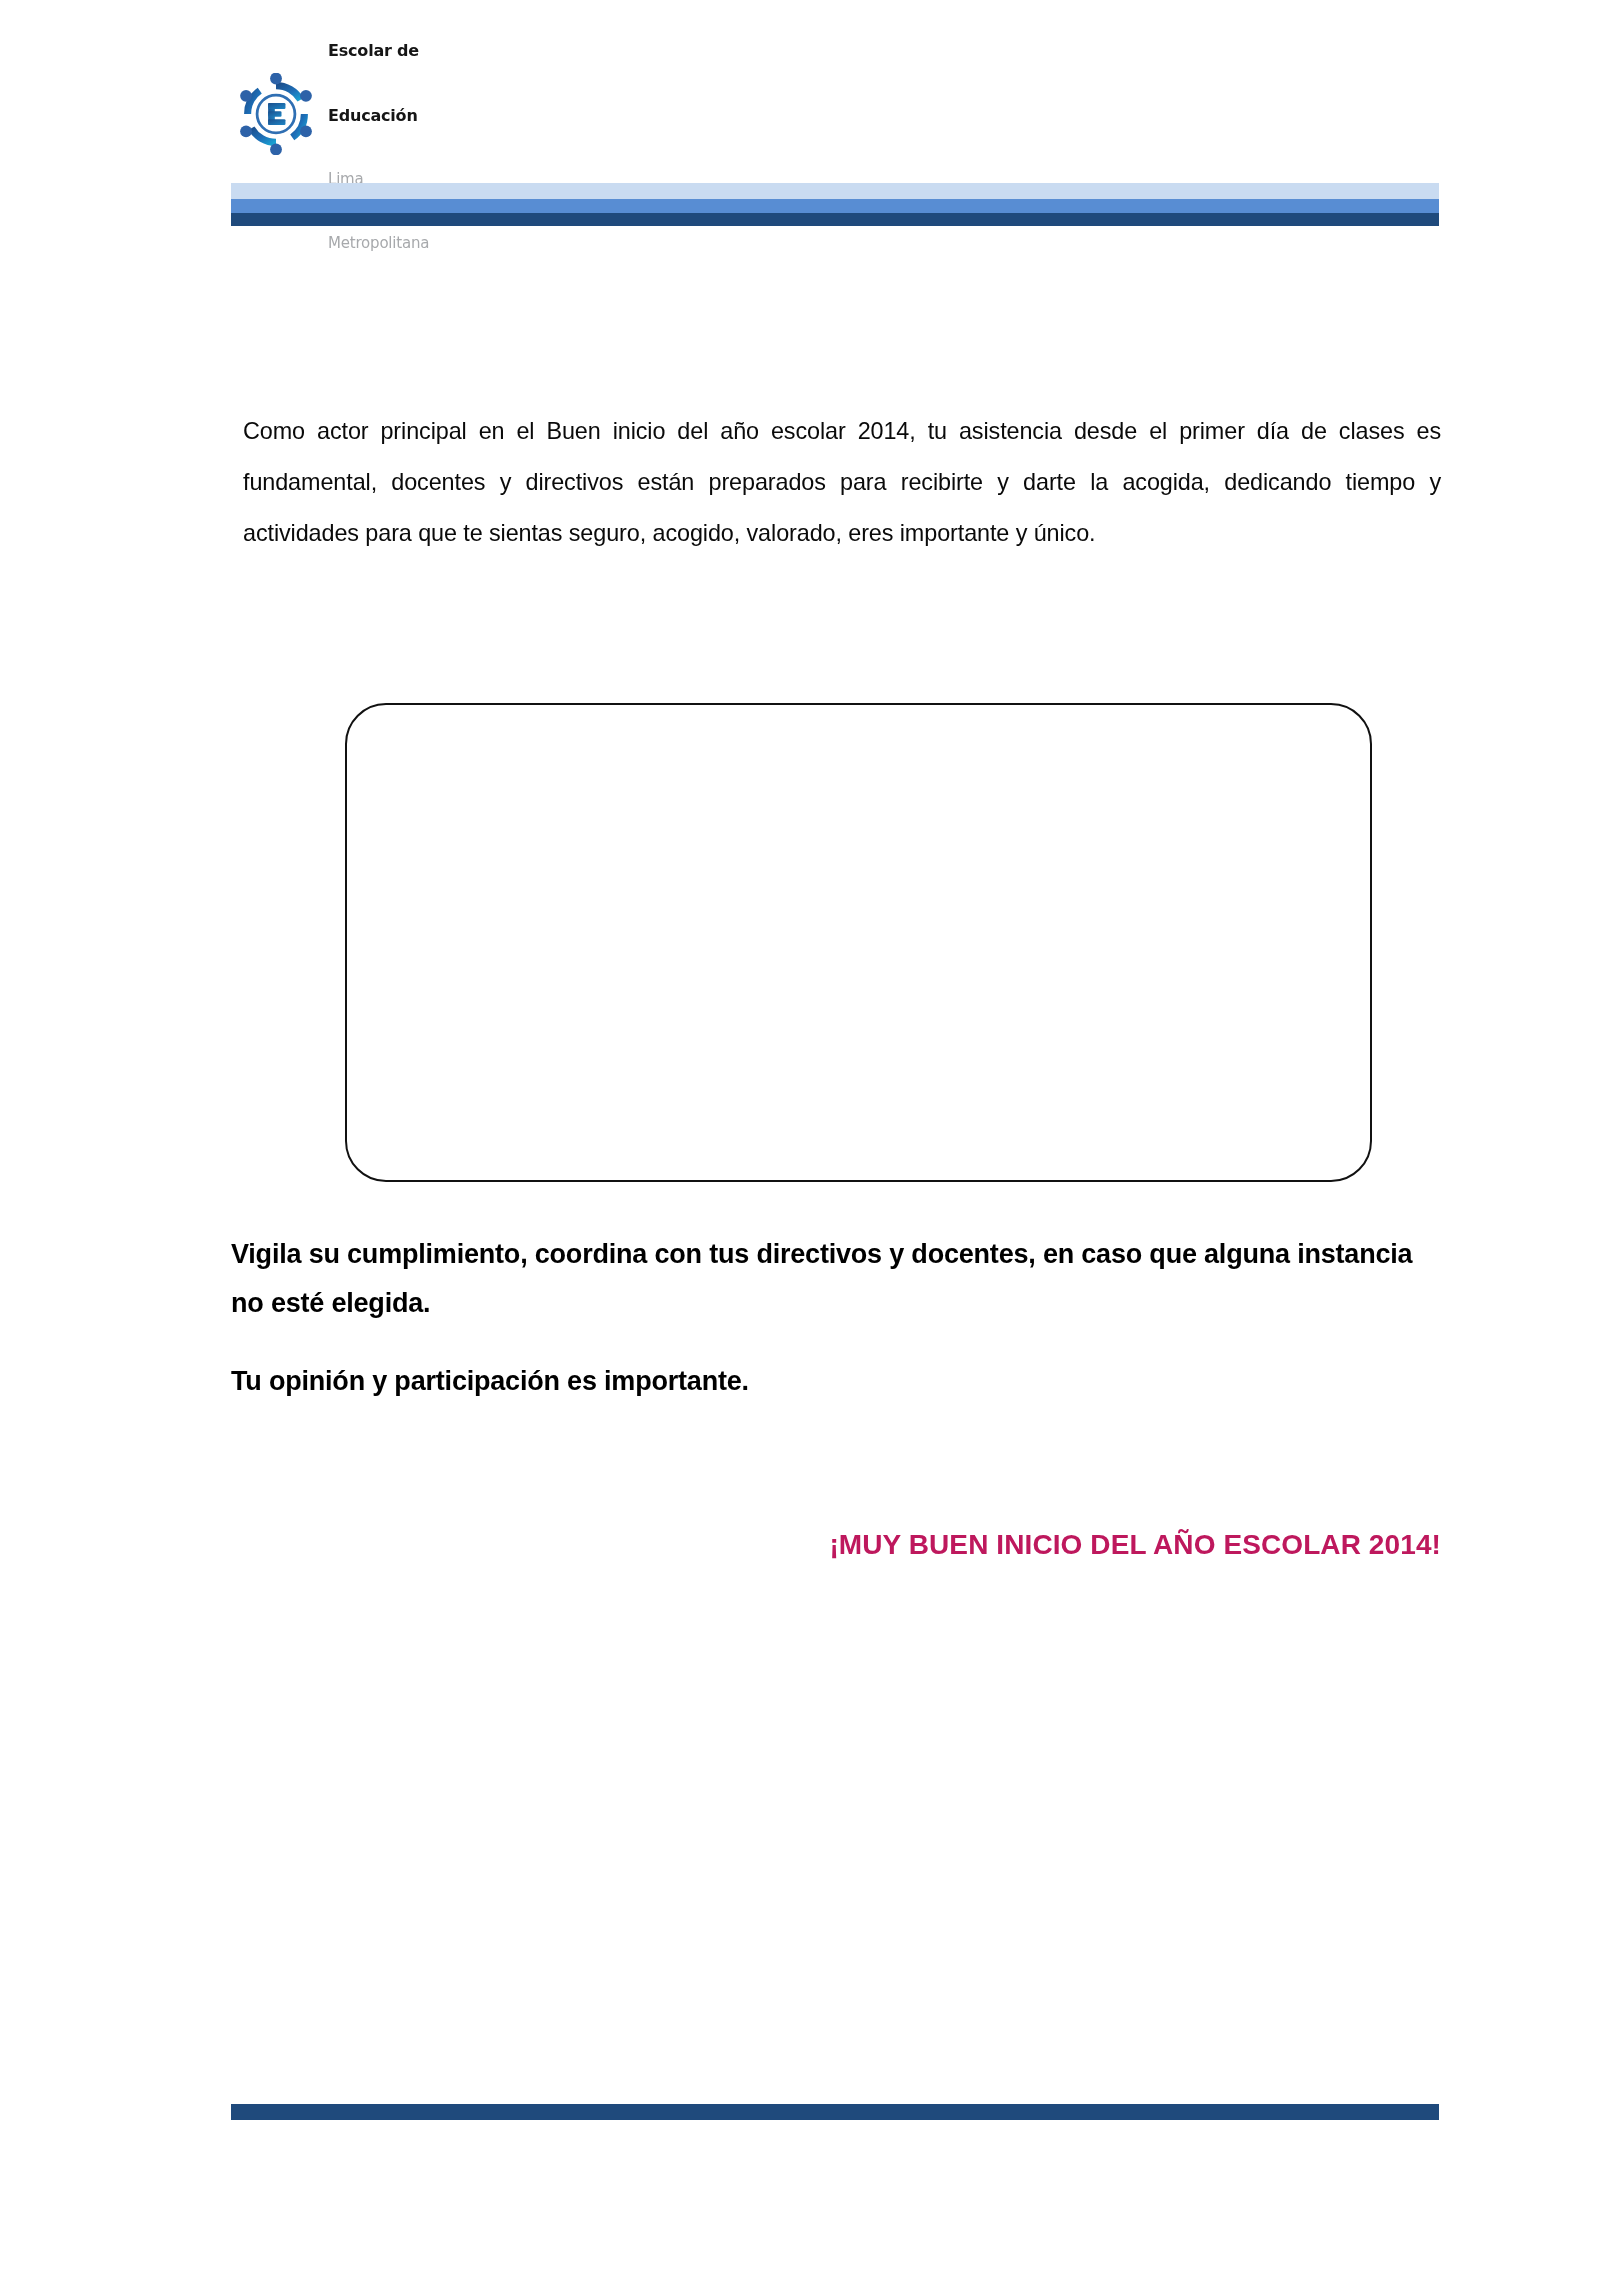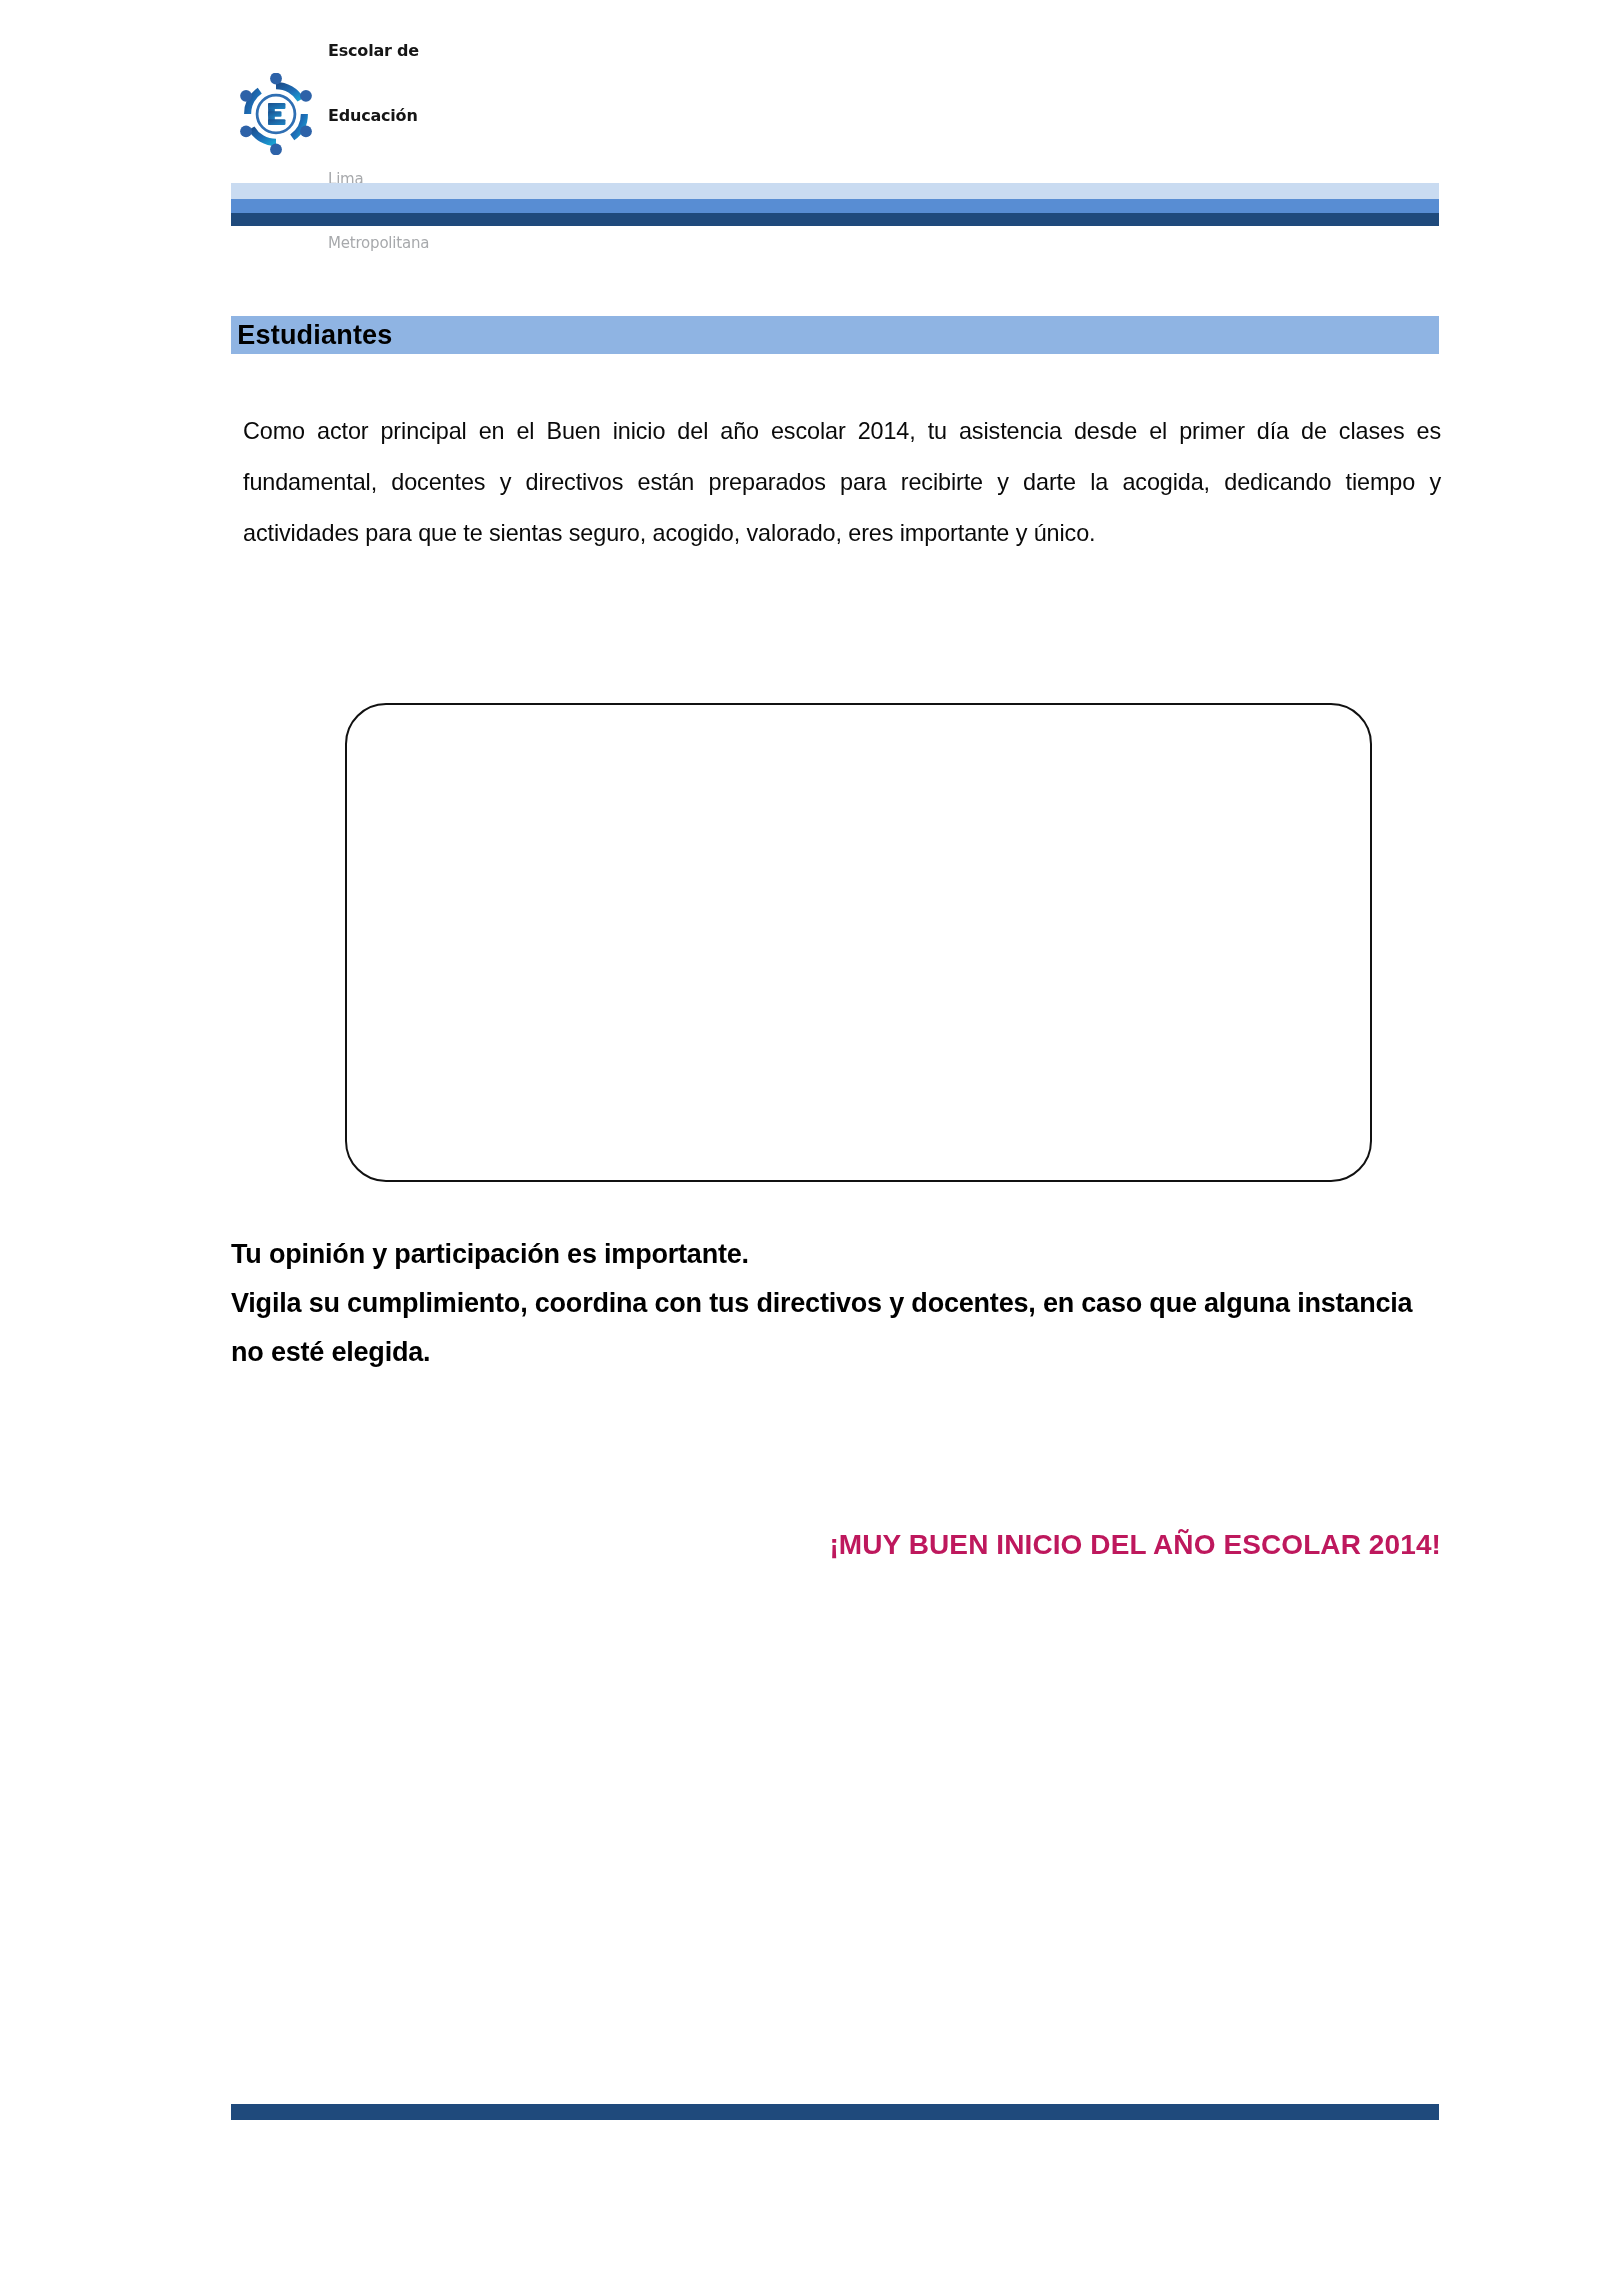--- a/index.html
+++ b/index.html
@@ -228,33 +228,30 @@
       <span class="logo-line-soft">Metropolitana</span>
     </div>
   </div>
 
   <div class="header-rules">
     <div class="rule rule-light"></div>
     <div class="rule rule-mid"></div>
     <div class="rule rule-dark"></div>
   </div>
 
-  <div class="section-band">
-    <span class="section-band-title">Estudiantes</span>
-  </div>
 
   <div class="body-col">
     <p class="body-par">Como actor principal en el Buen inicio del año escolar 2014, tu asistencia desde el primer día de clases es fundamental, docentes y directivos están preparados para recibirte y darte la acogida, dedicando tiempo y actividades para que te sientas seguro, acogido, valorado, eres importante y único.</p>
   </div>
 
   <div class="placeholder-shape"></div>
 
   <div class="cta-col">
+    <p class="cta-par">Vigila su cumplimiento, coordina con tus directivos y docentes, en caso que alguna instancia no esté elegida.</p>
     <p class="cta-par second">Tu opinión y participación es importante.</p>
-    <p class="cta-par">Vigila su cumplimiento, coordina con tus directivos y docentes, en caso que alguna instancia no esté elegida.</p>
   </div>
 
   <div class="closing">¡MUY BUEN INICIO DEL AÑO ESCOLAR 2014!</div>
 
   <div class="footer-rule"></div>
 
 </div>
 
 
 </body></html>

